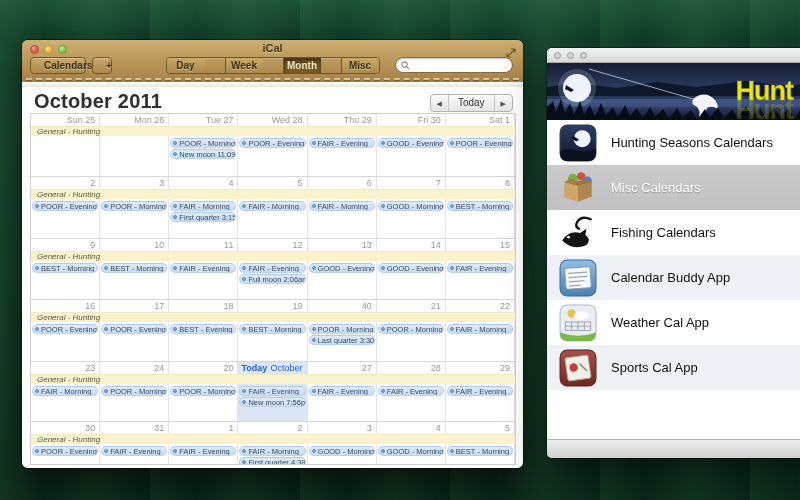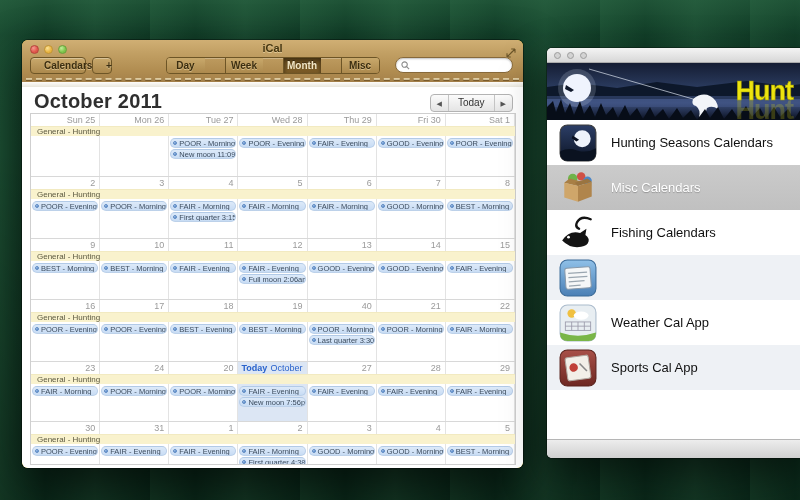--- a/index.html
+++ b/index.html
@@ -83,21 +83,21 @@
   .week:first-child { border-top:none; }
   .day { position:relative; flex:1 1 0; border-right:1px solid #e3e3e3; background:#fff; overflow:hidden; }
   .day:last-child { border-right:none; }
   .day.today { background:#dce6f4; }
   .dateline { height:12px; font-size:9px; color:#9a9a9a; text-align:right; padding:1px 4px 0 3px; }
   .dateline.today-line { display:flex; justify-content:space-between; color:#2a63cc; }
   .today-lbl { font-weight:bold; color:#2a63cc; }
   .today-date { color:#2a63cc; }
   .wbanner { position:absolute; left:0; right:0; top:12px; height:10px; background:#f9f2cd;
     border-top:1px solid #f3ead e; border-top:1px solid #f2eac1; z-index:3;
-    font-size:8px; color:#5c5941; line-height:9px; padding-left:6px; white-space:nowrap; overflow:hidden; }
+    font-size:8px; color:#5c5941; line-height:9px; padding-left:6px; white-space:nowrap; overflow:hidden;font-style:italic; }
   .events { position:absolute; left:0; right:0; top:23px; bottom:0; padding:1px 1px 0 1px; }
   .pill { display:flex; align-items:center; height:10px; border-radius:5px; margin-bottom:1px;
     background:linear-gradient(180deg,#ddeaf9,#c8dcf4); border:1px solid rgba(150,180,215,.45);
     font-size:7.5px; color:#3c4c5e; white-space:nowrap; overflow:hidden; padding:0 3px 0 2px; }
   .dot { width:4px; height:4px; border-radius:50%; margin-right:2px; flex:0 0 auto;
     background:radial-gradient(circle at 35% 30%, #bcd4f0, #6495d2 70%); border:.5px solid #5c88c0; }
 
   
   .app-win {
     position:absolute; left:547px; top:48px; width:262px; height:410px;
@@ -663,20 +663,21 @@
             <rect x="1" y="1" width="34" height="34" rx="7" fill="url(#cb1)" stroke="#3a6a98"></rect>
             <g transform="rotate(-4 18 18)">
               <rect x="6" y="8" width="24" height="20" rx="2" fill="#f5f7f8" stroke="#8899aa"></rect>
               <line x1="9" y1="13" x2="27" y2="13" stroke="#9aa6b0" stroke-width="1.2"></line>
               <line x1="9" y1="17" x2="27" y2="17" stroke="#9aa6b0" stroke-width="1.2"></line>
               <line x1="9" y1="21" x2="24" y2="21" stroke="#9aa6b0" stroke-width="1.2"></line>
               <line x1="9" y1="25" x2="20" y2="25" stroke="#9aa6b0" stroke-width="1.2"></line>
             </g>
           </svg>
         </span>
+        <span class="app-label">Calendar Buddy App</span>
       </div>
       <div class="app-row">
         <span class="app-icon">
           <svg viewBox="0 0 36 36">
             <rect x="1" y="1" width="34" height="34" rx="7" fill="#e8eef2" stroke="#aabbcc"></rect>
             <path d="M1,27 q17,6 34,0 l0,1 q0,7 -7,7 l-20,0 q-7,0 -7,-7 z" fill="#7ab648"></path>
             <circle cx="12" cy="9" r="4" fill="#f0c040"></circle>
             <ellipse cx="21" cy="11" rx="7" ry="4" fill="#ffffff"></ellipse>
             <rect x="6" y="17" width="24" height="8" fill="none" stroke="#99a" stroke-width="0.8"></rect>
             <line x1="6" y1="21" x2="30" y2="21" stroke="#99a" stroke-width="0.8"></line>

